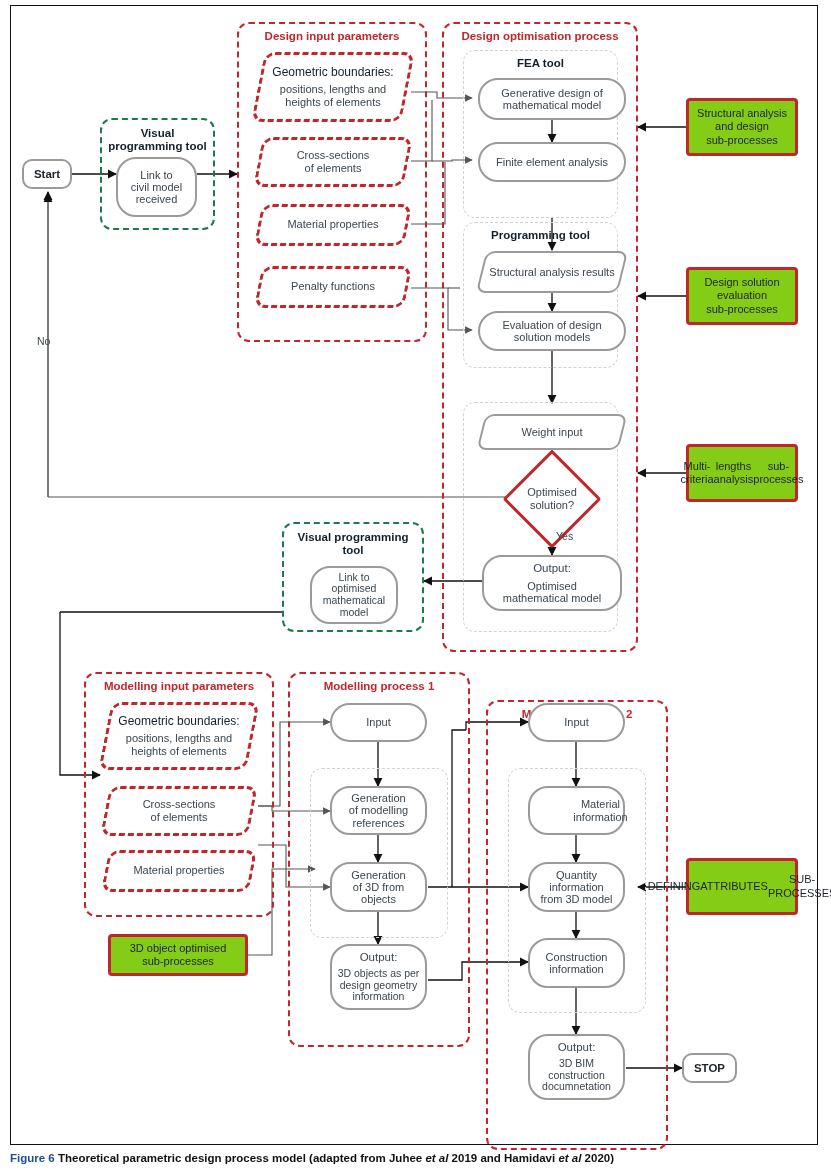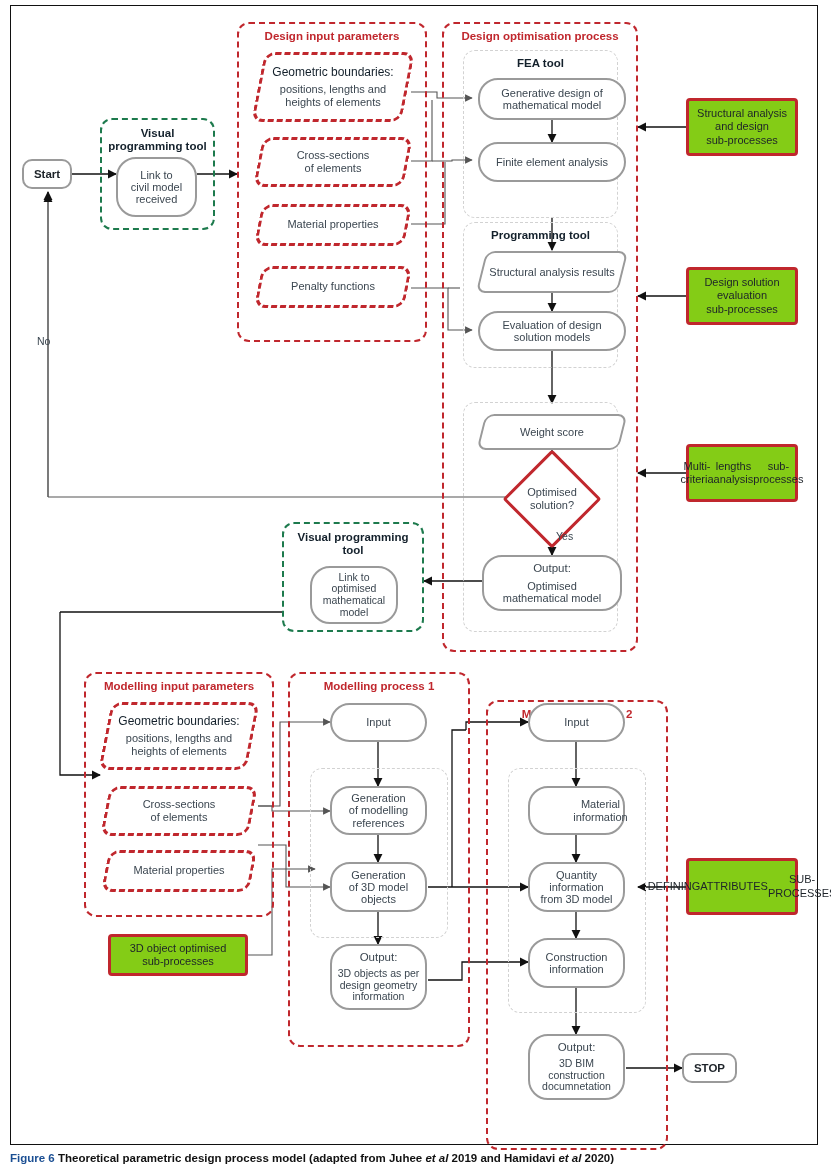--- a/index.html
+++ b/index.html
@@ -375,21 +375,21 @@
   <div class="node proc" style="left:478px; top:311px; width:148px; height:40px;">
     <span>Evaluation of design</span>
     <span>solution models</span>
   </div>
 
   <div class="grp-grey" style="left:463px; top:402px; width:155px; height:230px;">
   </div>
   <div class="data-par" style="left:481px; top:414px; width:142px; height:36px;">
     <div class="skew"></div>
     <div class="lbl">
-      <span>Weight score</span>
+      <span>Weight input</span>
     </div>
   </div>
 
   <div class="decision" style="left:503px; top:470px; width:98px; height:58px;">
     <div class="dia"></div>
     <div class="lbl">
       <span>Optimised</span><br>
       <span>solution?</span>
     </div>
   </div>
@@ -480,21 +480,21 @@
     <span>Input</span>
   </div>
   <div class="grp-grey" style="left:310px; top:768px; width:138px; height:170px;"></div>
   <div class="node proc" style="left:330px; top:786px; width:97px; height:49px;">
     <span>Generation</span>
     <span>of modelling</span>
     <span>references</span>
   </div>
   <div class="node proc" style="left:330px; top:862px; width:97px; height:50px;">
     <span>Generation</span>
-    <span>of 3D model</span>
+    <span>of 3D from</span>
     <span>objects</span>
   </div>
   <div class="node proc small" style="left:330px; top:944px; width:97px; height:66px;">
     <span style="font-size:11.5px;">Output:</span>
     <span style="height:4px;"></span>
     <span>3D objects as per</span>
     <span>design geometry</span>
     <span>information</span>
   </div>
 

